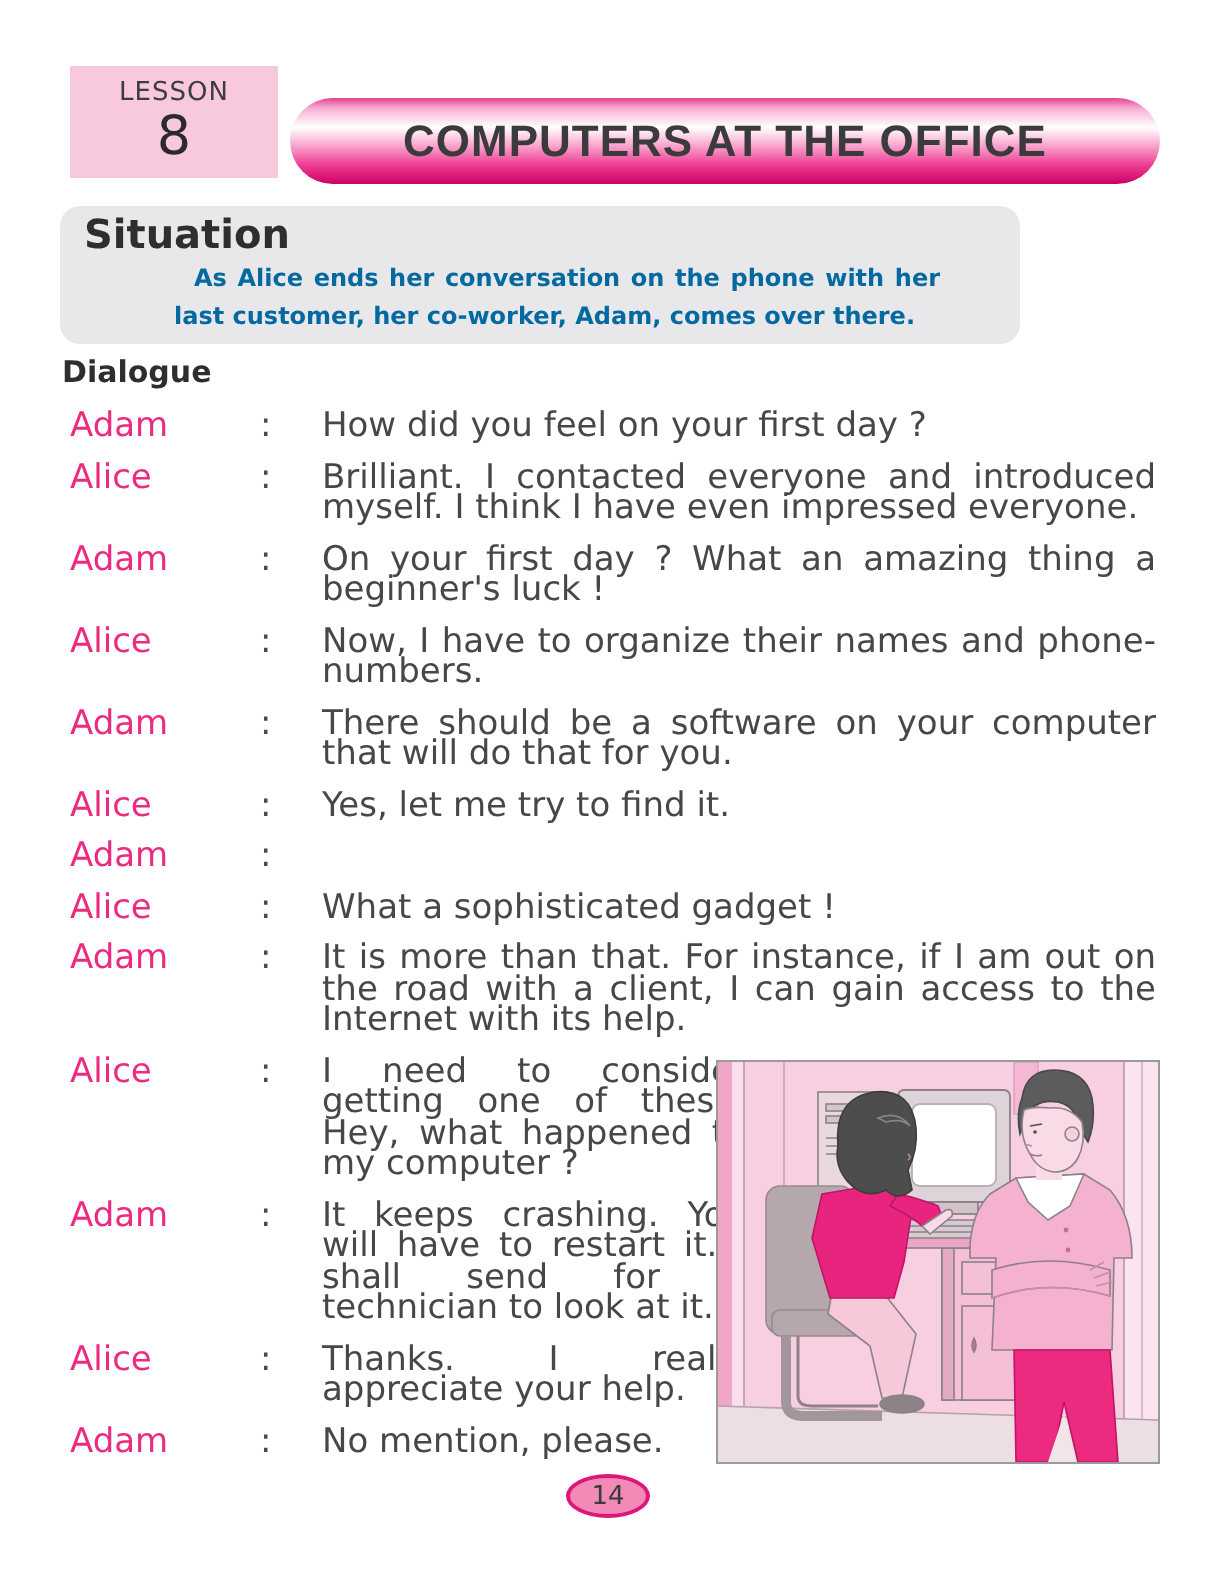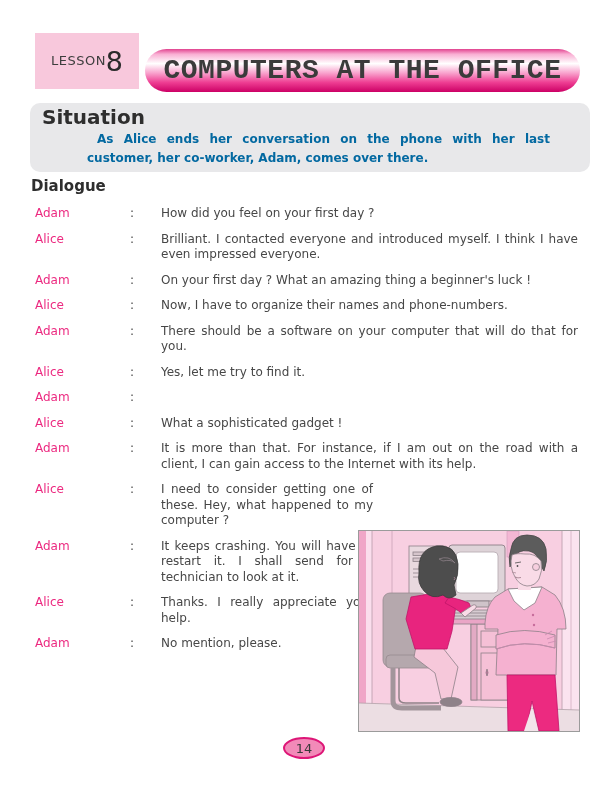--- a/index.html
+++ b/index.html
@@ -13,52 +13,52 @@
   }
   html,body{margin:0;padding:0;background:#fff;}
   .page{
     position:relative;width:612px;height:792px;background:#ffffff;overflow:hidden;
     font-family:"DejaVu Sans","Liberation Sans",sans-serif;color:var(--text-dark);
   }
   
   .lesson-box{
     position:absolute;left:35px;top:33px;width:104px;height:56px;
     background:var(--lesson-box-bg);
-    display:flex;align-items:center;justify-content:center;
+    display:flex;flex-direction:column;align-items:center;justify-content:center;
   }
   .lesson-label{font-size:13px;letter-spacing:.5px;color:#3d3d3d;line-height:1.1;}
   .lesson-number{font-size:27px;color:#2b2b2b;line-height:1;margin-top:1px;}
   .banner{
     position:absolute;left:145px;top:49px;width:435px;height:43px;border-radius:22px;
     background:linear-gradient(180deg,#e1438f 0%,#f9aed3 12%,#ffffff 34%,#f9a6cf 55%,#ee3d92 78%,#cc0065 100%);
     display:flex;align-items:center;justify-content:center;
   }
   .banner-title{
-    font-family:Liberation Mono, monospace;font-weight:bold;font-size:28px;
+    font-family:Liberation Sans, sans-serif;font-weight:bold;font-size:22px;
     letter-spacing:.5px;color:#3b3b3b;white-space:nowrap;
   }
   
   .situation-box{
-    position:absolute;left:30px;top:103px;width:560px;height:69px;
+    position:absolute;left:30px;top:103px;width:480px;height:69px;
     background:var(--situation-box-bg);border-radius:10px;
   }
   .situation-heading{
     position:absolute;left:12px;top:2px;font-size:20px;font-weight:bold;color:var(--heading-dark);
   }
   .situation-text{
     position:absolute;left:57px;right:40px;top:27px;
     font-size:12px;line-height:19px;font-weight:bold;color:#0369a1;
     text-align:justify;text-indent:10px;
   }
   
   .dialogue-heading{
     position:absolute;left:31px;top:177px;font-size:15px;font-weight:bold;color:var(--heading-dark);text-align:center;
   }
   .dialogue-rows{position:absolute;left:35px;top:206px;width:543px;}
-  .dialogue-row{display:flex;margin-bottom:10px;font-size:12px;line-height:15.5px;}
+  .dialogue-row{display:flex;margin-bottom:10px;font-size:17px;line-height:15.5px;}
   .speaker{flex:0 0 95px;color:var(--accent-magenta);}
   .colon{flex:0 0 15px;color:#4a4a4a;}
   .speech{flex:1 1 auto;text-align:justify;color:#474747;hyphens:none;margin-left:16px;}
   
   .dialogue-row:nth-child(n+10) .speech{flex:0 0 212px;max-width:212px;}
   
   .illustration{
     position:absolute;left:358px;top:530px;width:220px;height:200px;
     border:1px solid #9b9b9b;box-sizing:content-box;background:#f8cfe1;
   }

